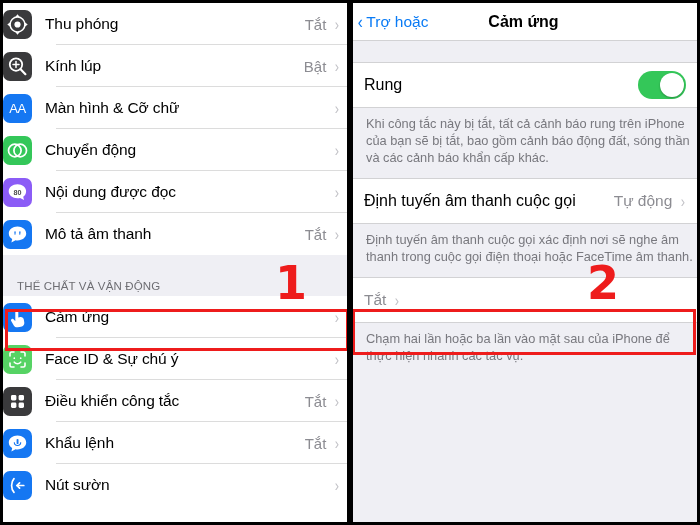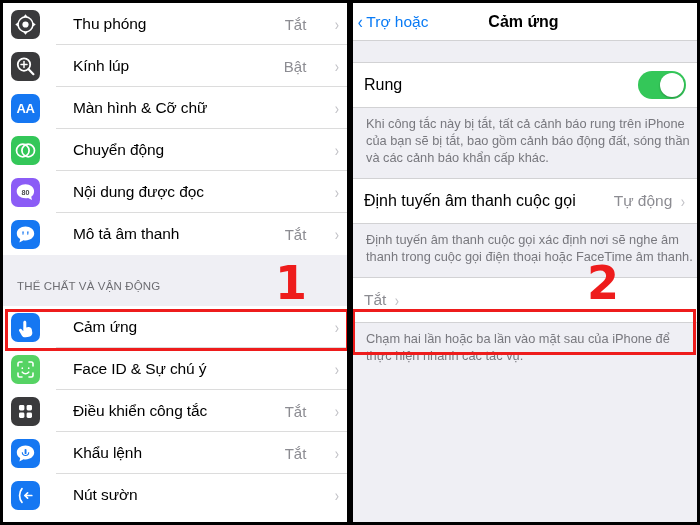--- a/index.html
+++ b/index.html
@@ -30,23 +30,22 @@
     z-index: 40;
   }
 
   
   .row {
     position: relative;
     display: flex;
     align-items: center;
     height: 42px;
     background: #fff;
-    padding-left: 8px;
+    padding-left: 0;
     padding-right: 10px;
-    gap: 20px;
   }
   .row .sep {
     position: absolute;
     left: 53px; right: 0; bottom: 0;
     height: 1px;
     background: #dcdcdc;
   }
   .row-icon {
     width: 29px; height: 29px;
     border-radius: 7px;
@@ -76,36 +75,36 @@
     line-height: 1;
     font-weight: 400;
     transform: scaleX(0.75);
     display: inline-block;
   }
 
   
   .group-gap { background: #efeff4; height: 24px; }
   .section-head {
     background: #efeff4;
-    padding: 0 0 13px 14px;
+    padding: 0 0 3px 14px;
     font-size: 11.5px;
     color: #6d6d72;
     letter-spacing: 0.15px;
     line-height: 14px;
   }
 
   
   .ic-gray   { background: #3a3a3c; }
   .ic-blue   { background: #1577f2; }
   .ic-green  { background: #34c759; }
   .ic-darkgr { background: #8b5cf6; }
   .ic-lgreen { background: #56d364; }
 
   .glyph-svg { width: 29px; height: 29px; display: block; }
-  .aa-text { font-size: 13px; font-weight: 700; letter-spacing: -0.4px; }
+  .aa-text { font-size: 13px; font-weight: 400; letter-spacing: -0.4px; }
 
   
   .navbar {
     position: relative;
     height: 38px;
     background: #fff;
     display: flex;
     align-items: center;
     border-bottom: 1px solid #d2d2d4;
   }

